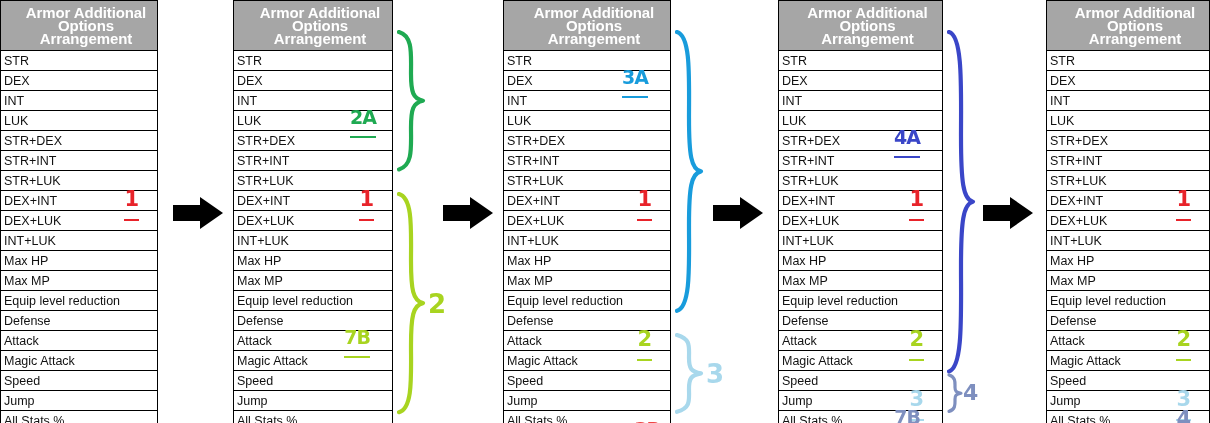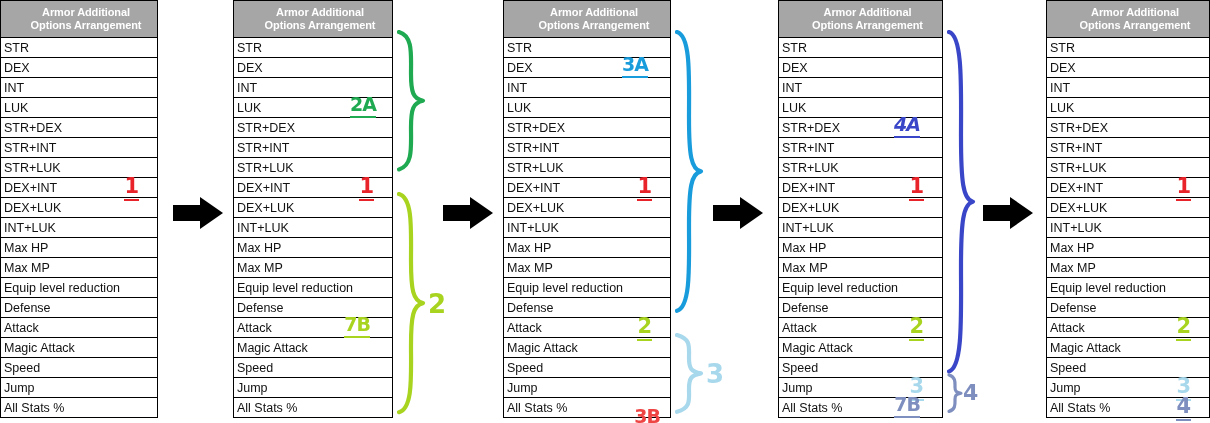--- a/index.html
+++ b/index.html
@@ -16,21 +16,21 @@
     border:1px solid #000;
     border-collapse:collapse;
     width:100%;
     background:#fff;
     table-layout:fixed;
   }
   .hdr{
     background:#a6a6a6;
     color:#ffffff;
     font-weight:bold;
-    font-size:11px;
+    font-size:15px;
     text-align:center;
     line-height:13px;
     padding:5px 2px 5px 16px;
     border:1px solid #000;
     height:29px;
     box-sizing:border-box;
     letter-spacing:-0.1px;
   }
   .row td{
     border:1px solid #000;
@@ -50,21 +50,21 @@
     position:absolute;
     font-family:"DejaVu Sans", sans-serif;
     font-weight:bold;
     font-style:normal;
     line-height:1;
     pointer-events:none;
     white-space:nowrap;
   }
   .hnote.big{font-size:21px;}
   .hnote.pair{font-size:19px;letter-spacing:-1px;}
-  .hnote u{text-decoration:none;border-bottom:2px solid currentColor;padding-bottom:1px;}
+  .hnote u{text-decoration:none;border-bottom:2px solid currentColor;padding-bottom:8px;}
 
   
   .arrow{position:absolute;}
 
   
   .brace{position:absolute;}
   .bracelabel{
     position:absolute;
     font-family:"DejaVu Sans", sans-serif;
     font-weight:bold;
@@ -320,21 +320,21 @@
           <tr class="row">
             <td><span class="lbl">DEX</span></td>
           </tr>
           <tr class="row">
             <td><span class="lbl">INT</span></td>
           </tr>
           <tr class="row">
             <td><span class="lbl">LUK</span></td>
           </tr>
           <tr class="row">
-            <td><span class="lbl">STR+DEX</span><span class="hnote pair" style="color: rgb(58, 70, 200); right: 22px; top: -3px; font-style: italic;"><u>4A</u></span></td>
+            <td><span class="lbl">STR+DEX</span><span class="hnote pair" style="color: rgb(58, 70, 200); right: 22px; top: -3px;"><u>4A</u></span></td>
           </tr>
           <tr class="row">
             <td><span class="lbl">STR+INT</span></td>
           </tr>
           <tr class="row">
             <td><span class="lbl">STR+LUK</span></td>
           </tr>
           <tr class="row">
             <td><span class="lbl">DEX+INT</span><span class="hnote big" style="color: rgb(232, 35, 42); right: 18px; top: -2px;"><u>1</u></span></td>
           </tr>

